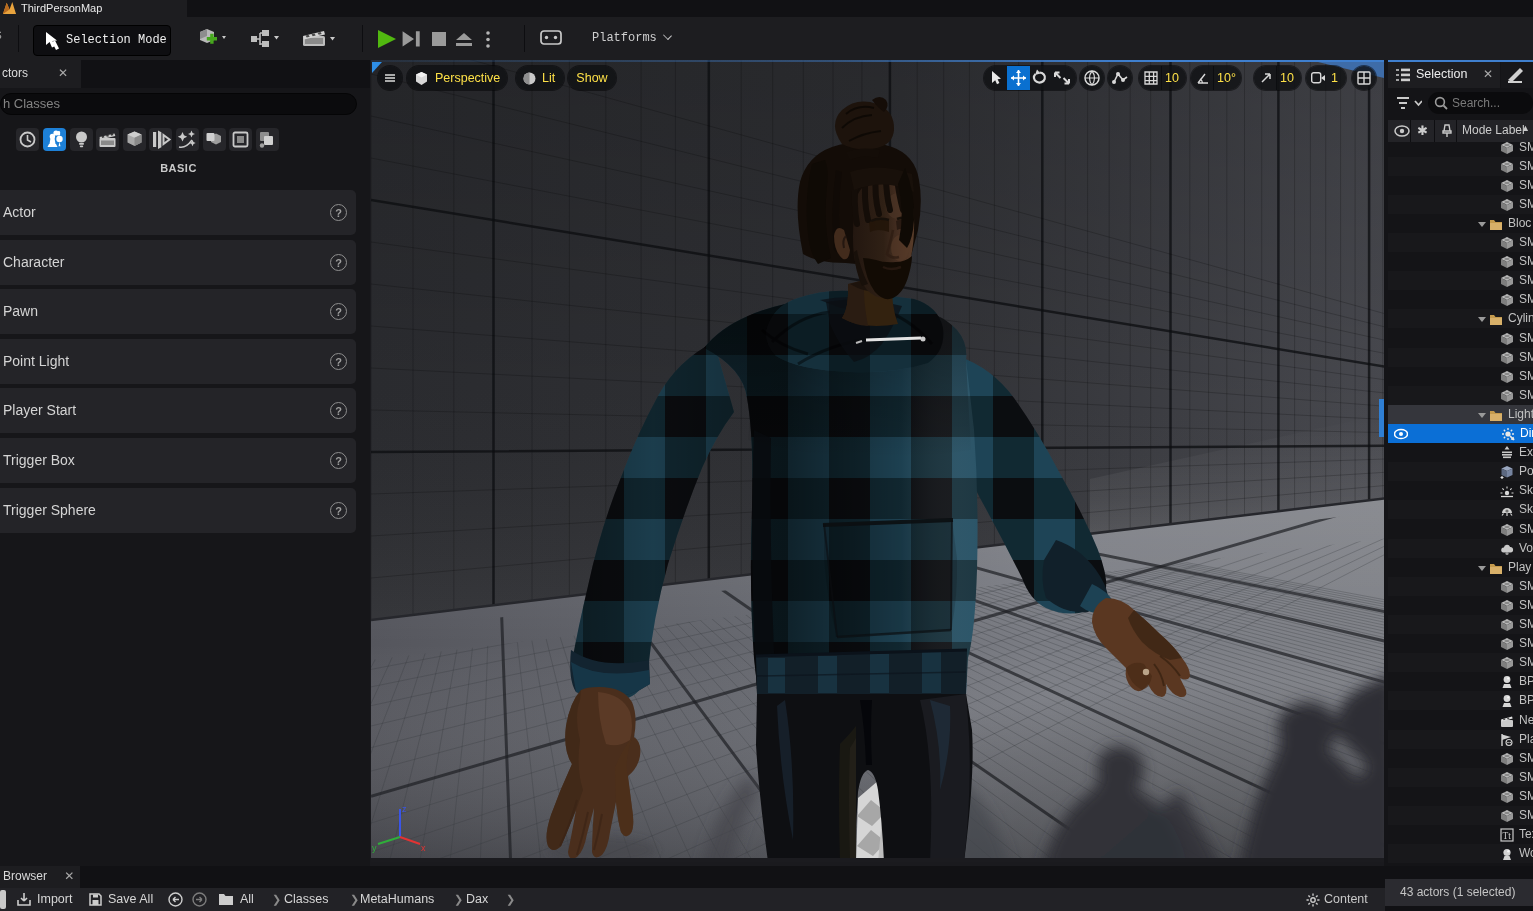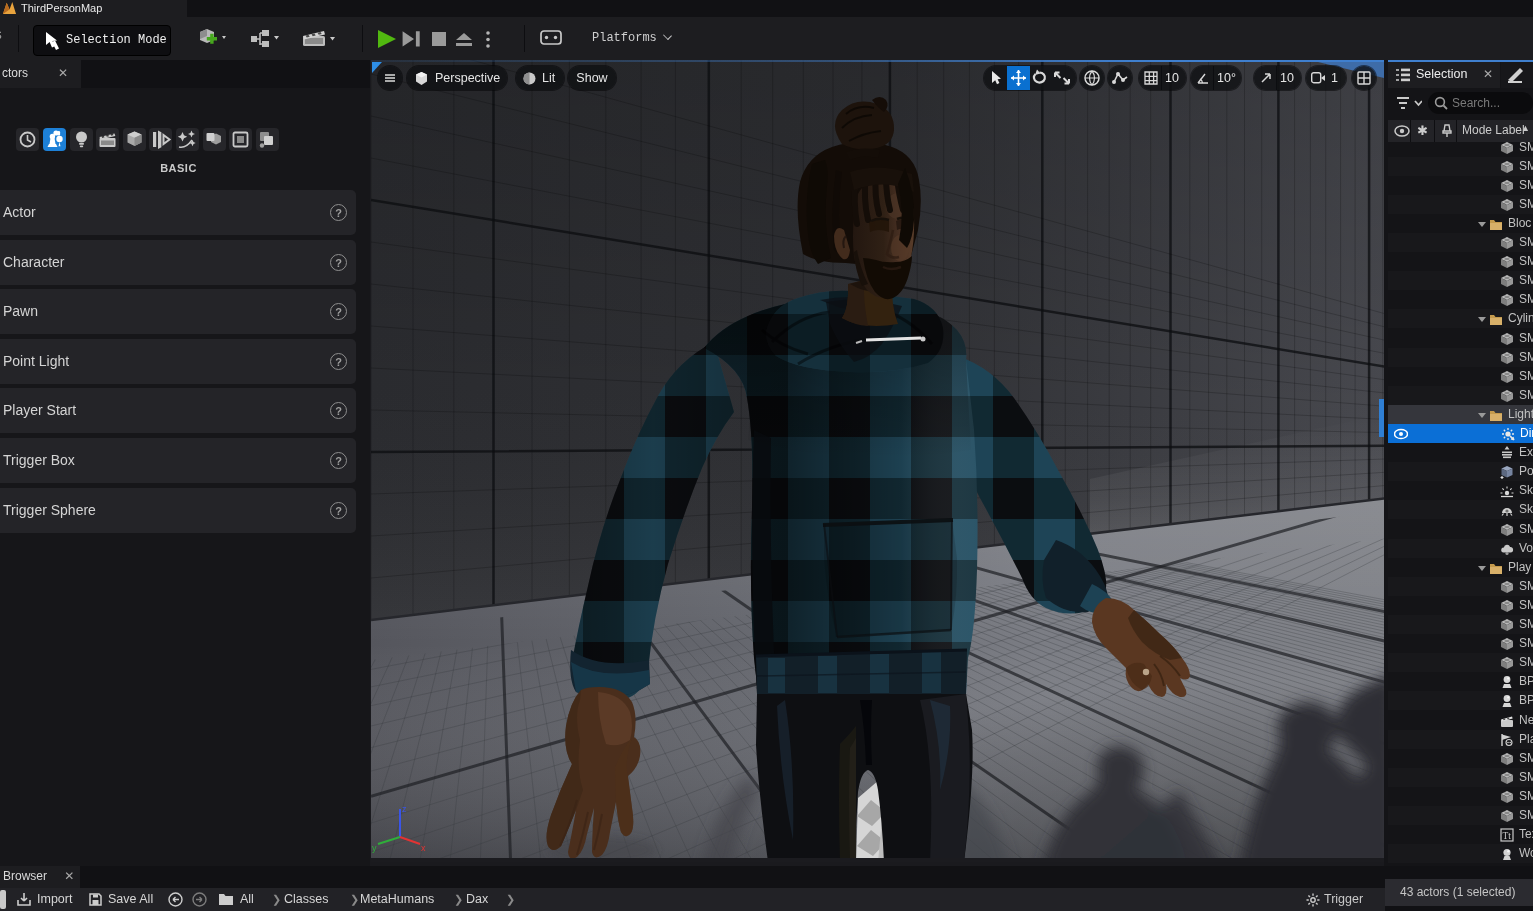--- a/index.html
+++ b/index.html
@@ -42,21 +42,21 @@
 .lprow { position:absolute; left:-8px; width:364px; height:45px; background:#242428;
   border-radius:5px; color:#d4d4d4; font-size:14px; line-height:45px; padding-left:11px; }
 .qm { position:absolute; right:9px; top:14px; width:17px; height:17px; border-radius:50%;
   border:1px solid #8f8f8f; color:#9f9f9f; font-size:11px; text-align:center;
   line-height:16px; font-weight:bold;}
 
 
 #viewport { left:371px; top:60px; width:1013px; height:802px; background:#2e2f33; }
 #vgutter { left:1384px; top:60px; width:4px; height:806px; background:#141417; }
 .vpill { position:absolute; top:6px; height:24px; background:rgba(16,17,19,0.82);
-  border-radius:12px; color:#e5e5e5; font-size:12.5px; line-height:24px;
+  border-radius:12px; color:#fde047; font-size:12.5px; line-height:24px;
   box-shadow:0 0 0 1px rgba(5,6,8,0.55); }
 .vround { position:absolute; top:6px; width:24px; height:24px; background:rgba(16,17,19,0.82);
   border-radius:50%; box-shadow:0 0 0 1px rgba(5,6,8,0.55); }
 
 
 #rightpanel { left:1388px; top:60px; width:145px; height:806px; background:#141417; }
 #rp-topline { left:1388px; top:60px; width:145px; height:2px; background:#3f7fce; }
 #rp-tab { left:0px; top:2px; width:112px; height:26px; background:#1d1d20; }
 #rp-tab2 { left:113px; top:2px; width:32px; height:26px; background:#17171a; }
 #rp-filterrow { left:0; top:32px; width:145px; height:24px; }
@@ -141,20 +141,21 @@
       <circle cx="6.5" cy="8.5" r="1.7" fill="#c9c9c9"></circle>
         <circle cx="15.5" cy="8.5" r="1.7" fill="#c9c9c9"></circle>
     </svg>
     <div class="abs tbtxt" style="left:568px;top:14px;margin-left:24px;">Platforms<span class="chev"></span></div>
   </div>
 
   <div class="abs" id="leftpanel">
     <div class="abs" id="lp-tabstrip">
       <div class="abs" id="lp-tab">ctors<span class="x" style="position:absolute;left:58px;top:0px;">✕</span></div>
     </div>
+    <div class="abs" id="lp-search">h Classes</div>
 
     <div class="lpbtn" style="left:16px;">
         <svg viewBox="0 0 23 23">
       <circle cx="11.5" cy="11.5" r="7" fill="none" stroke="#c9c9c9" stroke-width="1.8"></circle>
       <path d="M11.5 7 v5 l3.5 2" stroke="#c9c9c9" stroke-width="1.6" fill="none"></path>
         </svg>
       </div>
     <div class="lpbtn sel" style="left:43px;">
         <svg viewBox="0 0 23 23">
           <g fill="#ffffff">
@@ -964,17 +965,17 @@
       <span style="position:absolute;left:360px;">MetaHumans</span>
       <span style="position:absolute;left:444px;" class="fsep">❯</span>
       <span style="position:absolute;left:466px;">Dax</span>
       <span style="position:absolute;left:496px;" class="fsep">❯</span>
       <svg style="position:absolute;left:1306px;top:5px;" width="14" height="14" viewBox="0 0 14 14">
           <circle cx="7" cy="7" r="2.2" fill="none" stroke="#c9c9c9" stroke-width="1.4"></circle>
           <g stroke="#c9c9c9" stroke-width="1.4">
             <path d="M7 0.5 v2.3 M7 11.2 v2.3 M0.5 7 h2.3 M11.2 7 h2.3 M2.4 2.4 l1.6 1.6 M10 10 l1.6 1.6 M11.6 2.4 L10 4 M4 10 l-1.6 1.6"></path>
           </g>
         </svg>
-      <span style="position:absolute;left:1324px;color:#c9c9c9;">Trigger</span>
+      <span style="position:absolute;left:1324px;color:#c9c9c9;">Content</span>
     </div>
   </div>
 
 </div>
 
 </body></html>

